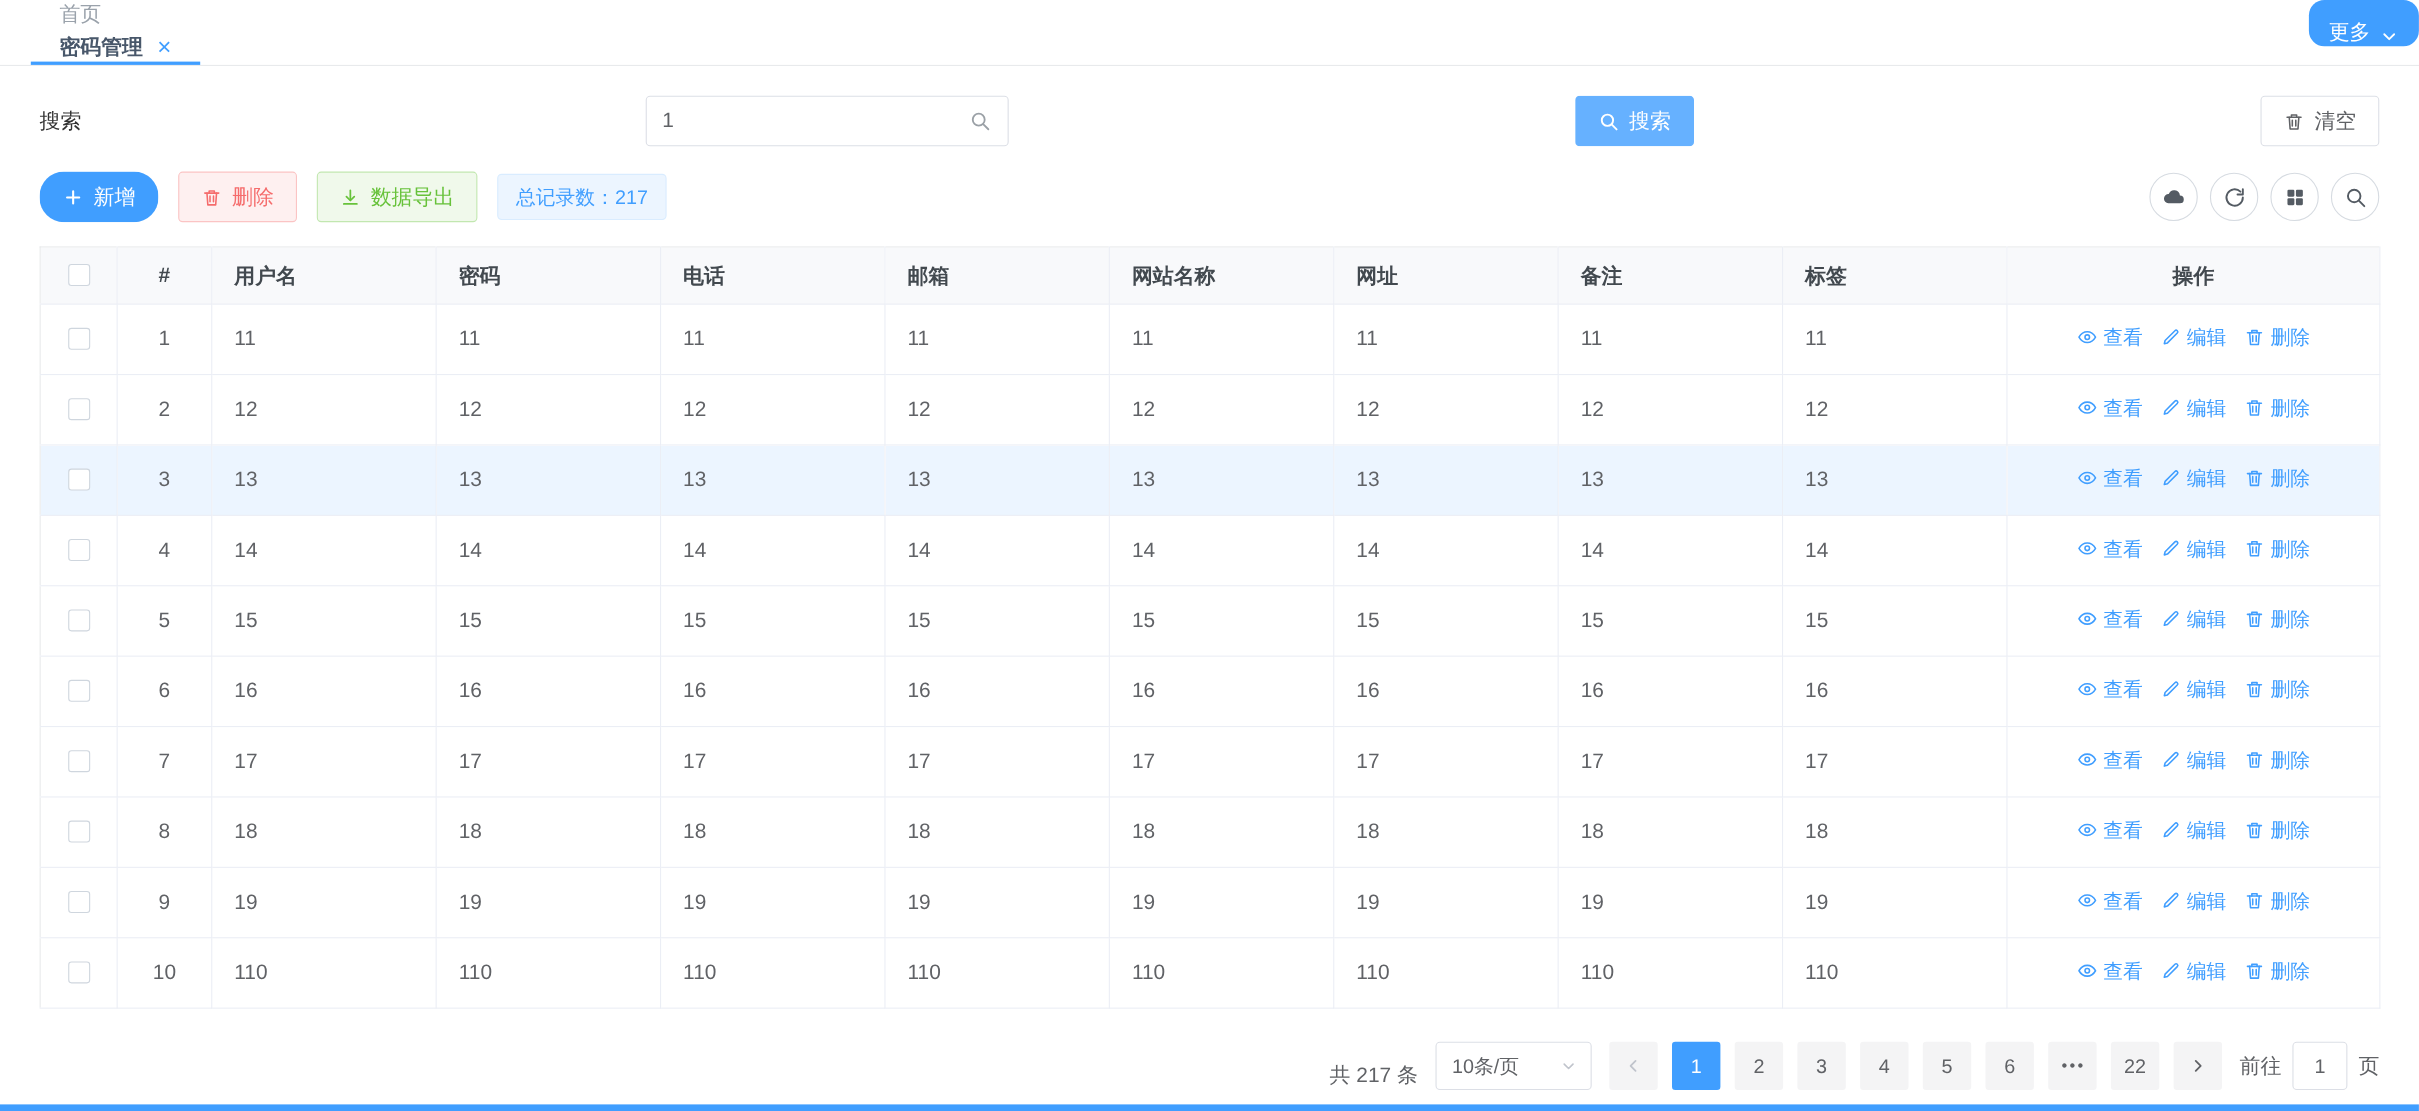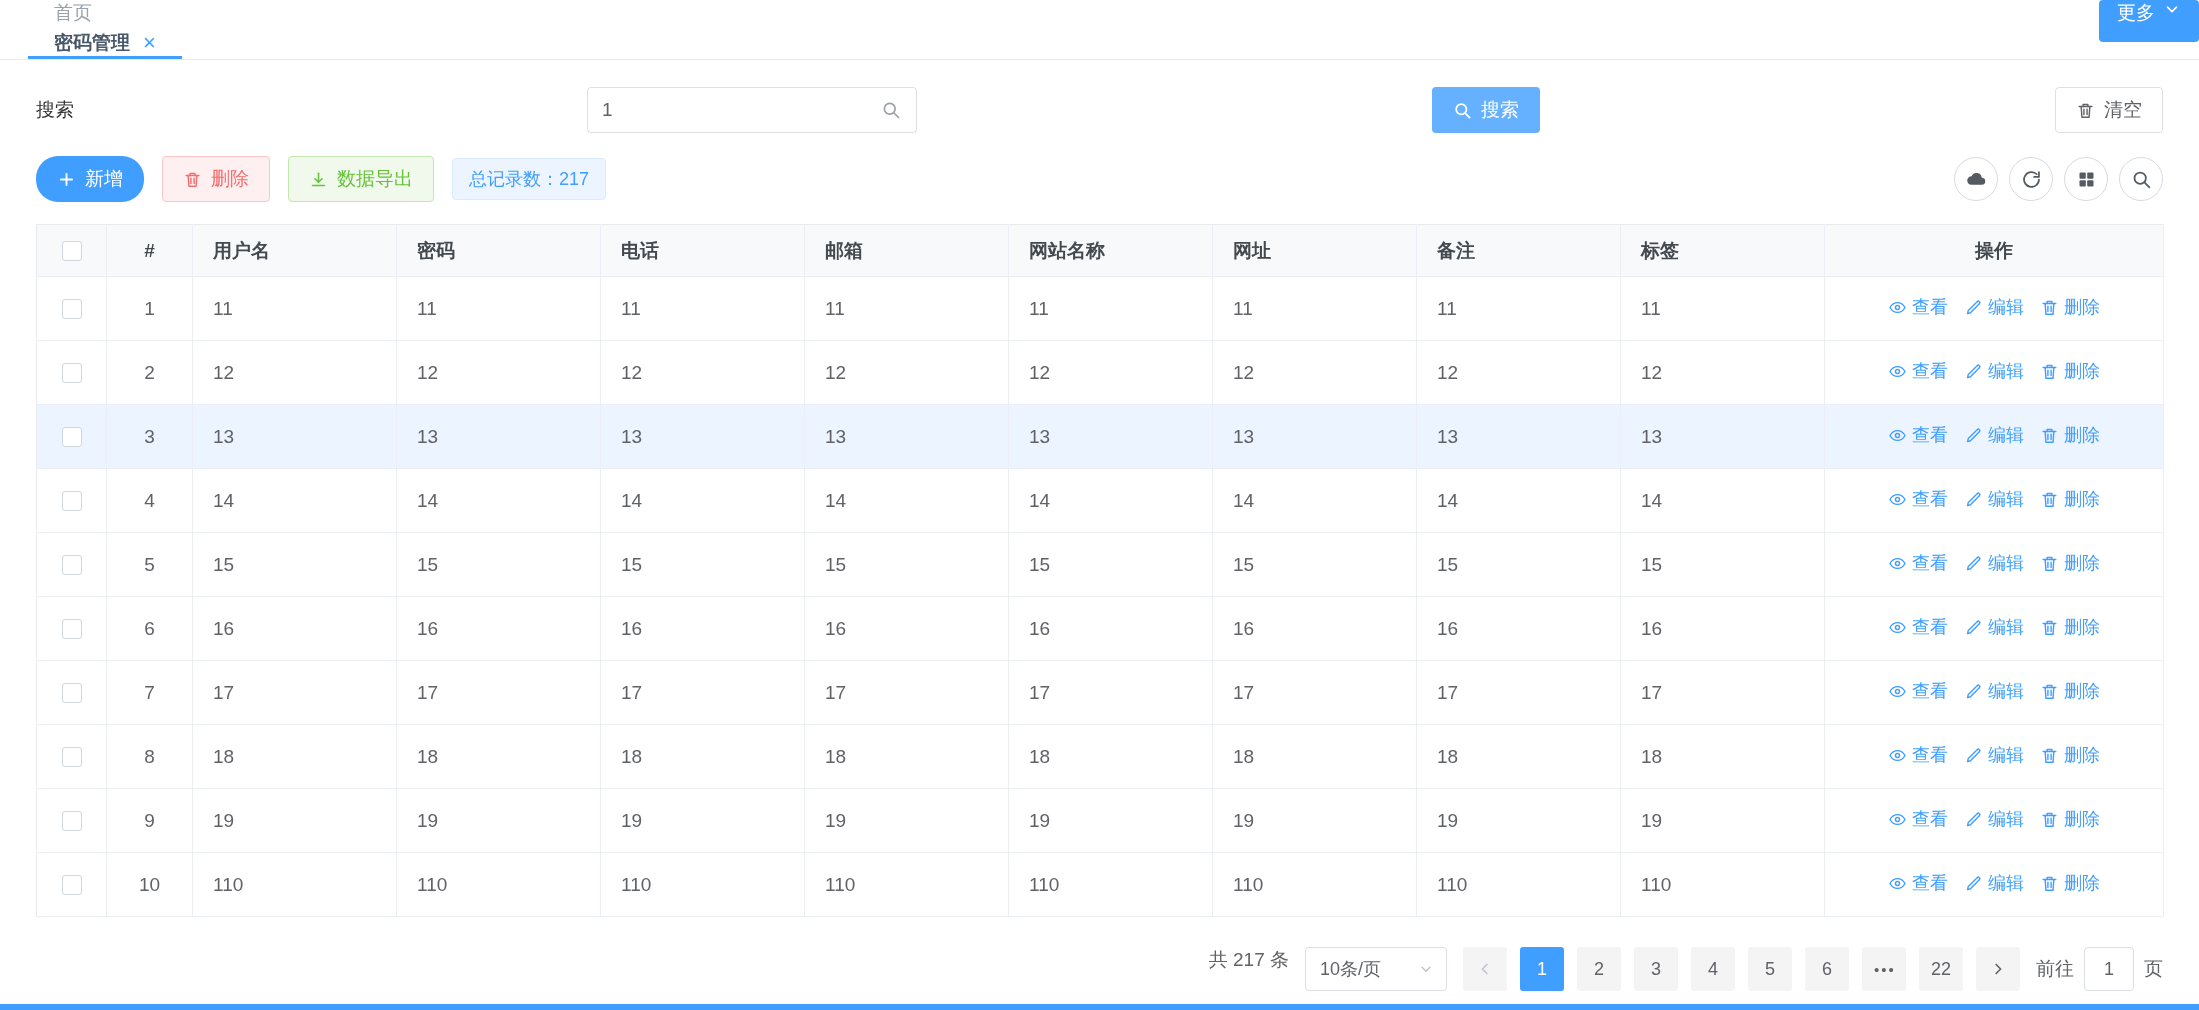--- a/index.html
+++ b/index.html
@@ -32,22 +32,22 @@
     color: #9aa2ab;
     cursor: pointer;
     border-bottom: 3px solid transparent;
   }
   .tab.active { color: #48576a; font-weight: 700; border-bottom-color: #409eff; }
   .tab .close { color: #409eff; margin-left: 13px; font-size: 22px; font-weight: 400; line-height: 1; }
   .more-btn {
     position: absolute; top: 0; right: 0;
     height: 42px; padding: 0 18px;
     background: #409eff; color: #fff;
-    font-size: 19px; border: none; border-radius: 4px;
-    display: flex; align-items: flex-start; gap: 8px; cursor: pointer;
+    font-size: 19px; border: none; border-radius: 14px;
+    display: flex; align-items: flex-end; gap: 8px; cursor: pointer;
     font-family: inherit;
   }
   .more-btn svg { width: 18px; height: 18px; }
 
   .content { padding: 0 36px; }
 
   
   .search-row { margin-top: 27px; display: flex; align-items: center; height: 46px; justify-content: space-between; }
   .search-label { font-size: 19px; color: #333; margin-right: 22px; }
   .search-box { position: relative; width: 330px; height: 46px; }
@@ -120,21 +120,21 @@
   .op {
     color: #409eff; display: inline-flex; align-items: center; gap: 5px;
     font-size: 18px; cursor: pointer; text-decoration: none;
   }
   .op + .op { margin-left: 16px; justify-content: space-between; }
   .op svg { width: 19px; height: 19px; }
 
   
   .pagination {
     margin-top: 30px;
-    display: flex; align-items: flex-start; justify-content: flex-end;
+    display: flex; align-items: flex-end; justify-content: flex-end;
     gap: 16px; font-size: 19px; color: #606266;
   }
   .page-size {
     width: 142px; height: 44px;
     border: 1px solid #dcdfe6; border-radius: 4px;
     display: flex; align-items: center; justify-content: space-between;
     padding: 0 12px 0 14px; color: #606266; cursor: pointer; font-size: 18px;
     background: #fff;
   }
   .page-size svg { width: 16px; height: 16px; color: #c0c4cc; }

